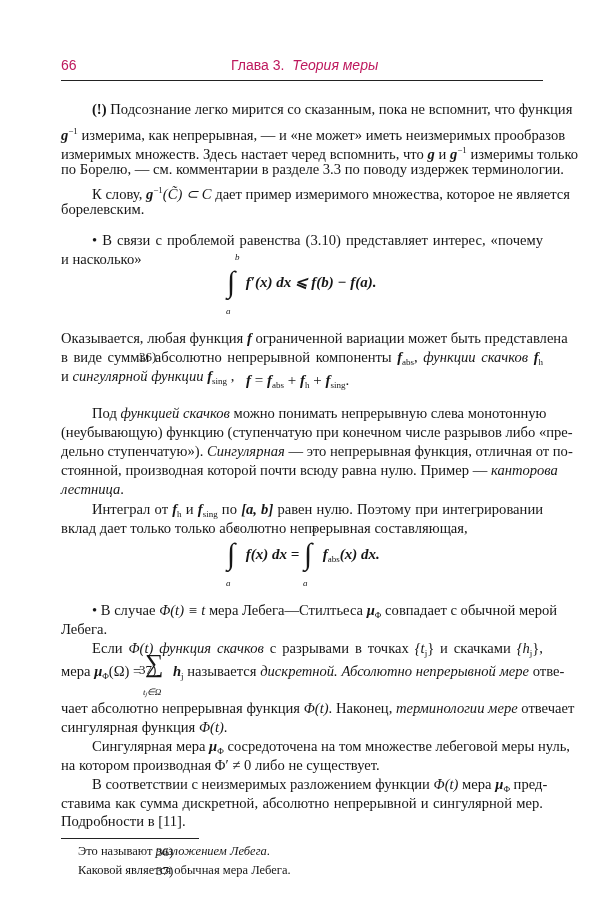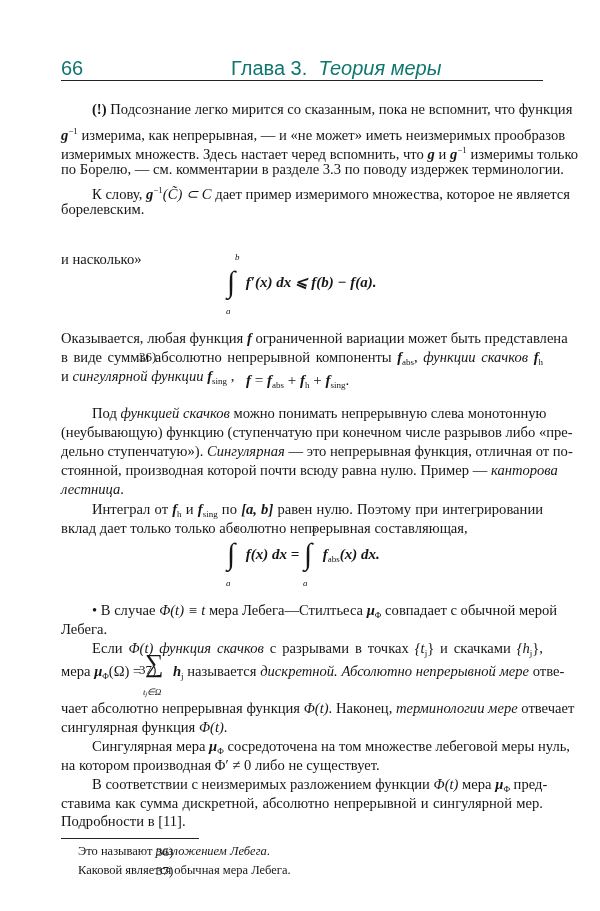--- a/index.html
+++ b/index.html
@@ -1,20 +1,20 @@
 <!DOCTYPE html>
 <html><head>
 <meta charset="utf-8">
 <style>
   html, body { margin: 0; padding: 0; background: #ffffff; }
   body { width: 600px; height: 911px; position: relative; overflow: hidden;
          font-family: "Liberation Serif", serif; color: #161616; }
   .page { position: absolute; left: 0; top: 0; width: 600px; height: 911px; }
   .hdr { position: absolute; top: 57px; left: 61px; width: 482px; height: 20px;
-         font-family: "Liberation Sans", sans-serif; font-size: 20px; color: #0f766e; }
+         font-family: "Liberation Sans", sans-serif; font-size: 14px; color: #be185d; }
   .hdr .num { position: absolute; left: 0; top: 0; }
   .hdr .title { position: absolute; left: 170px; top: 0; white-space: nowrap; }
   .hdr .title i { font-style: italic; }
   .rule { position: absolute; top: 80px; left: 61px; width: 482px; height: 0;
           border-top: 1.3px solid #222; }
   .ln { position: absolute; left: 61px; width: 482px; font-size: 14.6px; line-height: 18px;
         white-space: nowrap; text-align: justify; text-align-last: justify; }
   .ln.ind { left: 92px; width: 451px; }
   .ln.last { text-align-last: left; }
   .it { font-style: italic; margin-top: 6px; }
@@ -44,20 +44,21 @@
   <div class="rule"></div>
 
   <div class="ln ind" style="top:100px"><b>(!)</b><span> Подсознание легко мирится со сказанным, пока не вспомнит, что функция</span></div>
   <div class="ln" style="top:122px"><span class="m">g</span><sup style="font-size:9px">−1</sup><span> измерима, как непрерывная, — и «не может» иметь неизмеримых прообразов</span></div>
   <div class="ln" style="top:141px"><span>измеримых множеств. Здесь настает черед вспомнить, что </span><span class="m">g</span><span> и </span><span class="m">g</span><sup style="font-size:9px">−1</sup><span> измеримы только</span></div>
   <div class="ln" style="top:160px"><span>по Борелю, — см. комментарии в разделе 3.3 по поводу издержек терминологии.</span></div>
 
   <div class="ln ind" style="top:181px"><span>К слову, </span><span class="m">g</span><sup style="font-size:9px">−1</sup><span class="m" style="font-weight:normal">(C̃) ⊂ C</span><span> дает пример измеримого множества, которое не является</span></div>
   <div class="ln last" style="top:200px"><span>борелевским.</span></div>
 
+  <div class="ln ind" style="top:231px"><span>• В связи с проблемой равенства (3.10) представляет интерес, «почему</span></div>
   <div class="ln last" style="top:250px"><span>и насколько»</span></div>
 
   <div class="formula" style="left:226px; top:264px;">
     <span class="intg"><span class="sym">∫</span><span class="up">b</span><span class="lo">a</span></span>
     <span class="m">f′(x) dx ⩽ f(b) − f(a).</span>
   </div>
 
   <div class="ln" style="top:329px"><span>Оказывается, любая функция </span><span class="m">f</span><span> ограниченной вариации может быть представлена</span></div>
   <div class="ln" style="top:348px"><span>в виде суммы</span><sup class="fn">36)</sup><span> абсолютно непрерывной компоненты </span><span class="m">f</span><span class="sub">abs</span><span>, </span><span class="it">функции скачков</span><span class="m"> f</span><span class="sub">h</span></div>
   <div class="ln last" style="top:367px"><span>и </span><span class="it">сингулярной функции</span><span class="m"> f</span><span class="sub">sing</span><span> ,</span></div>

